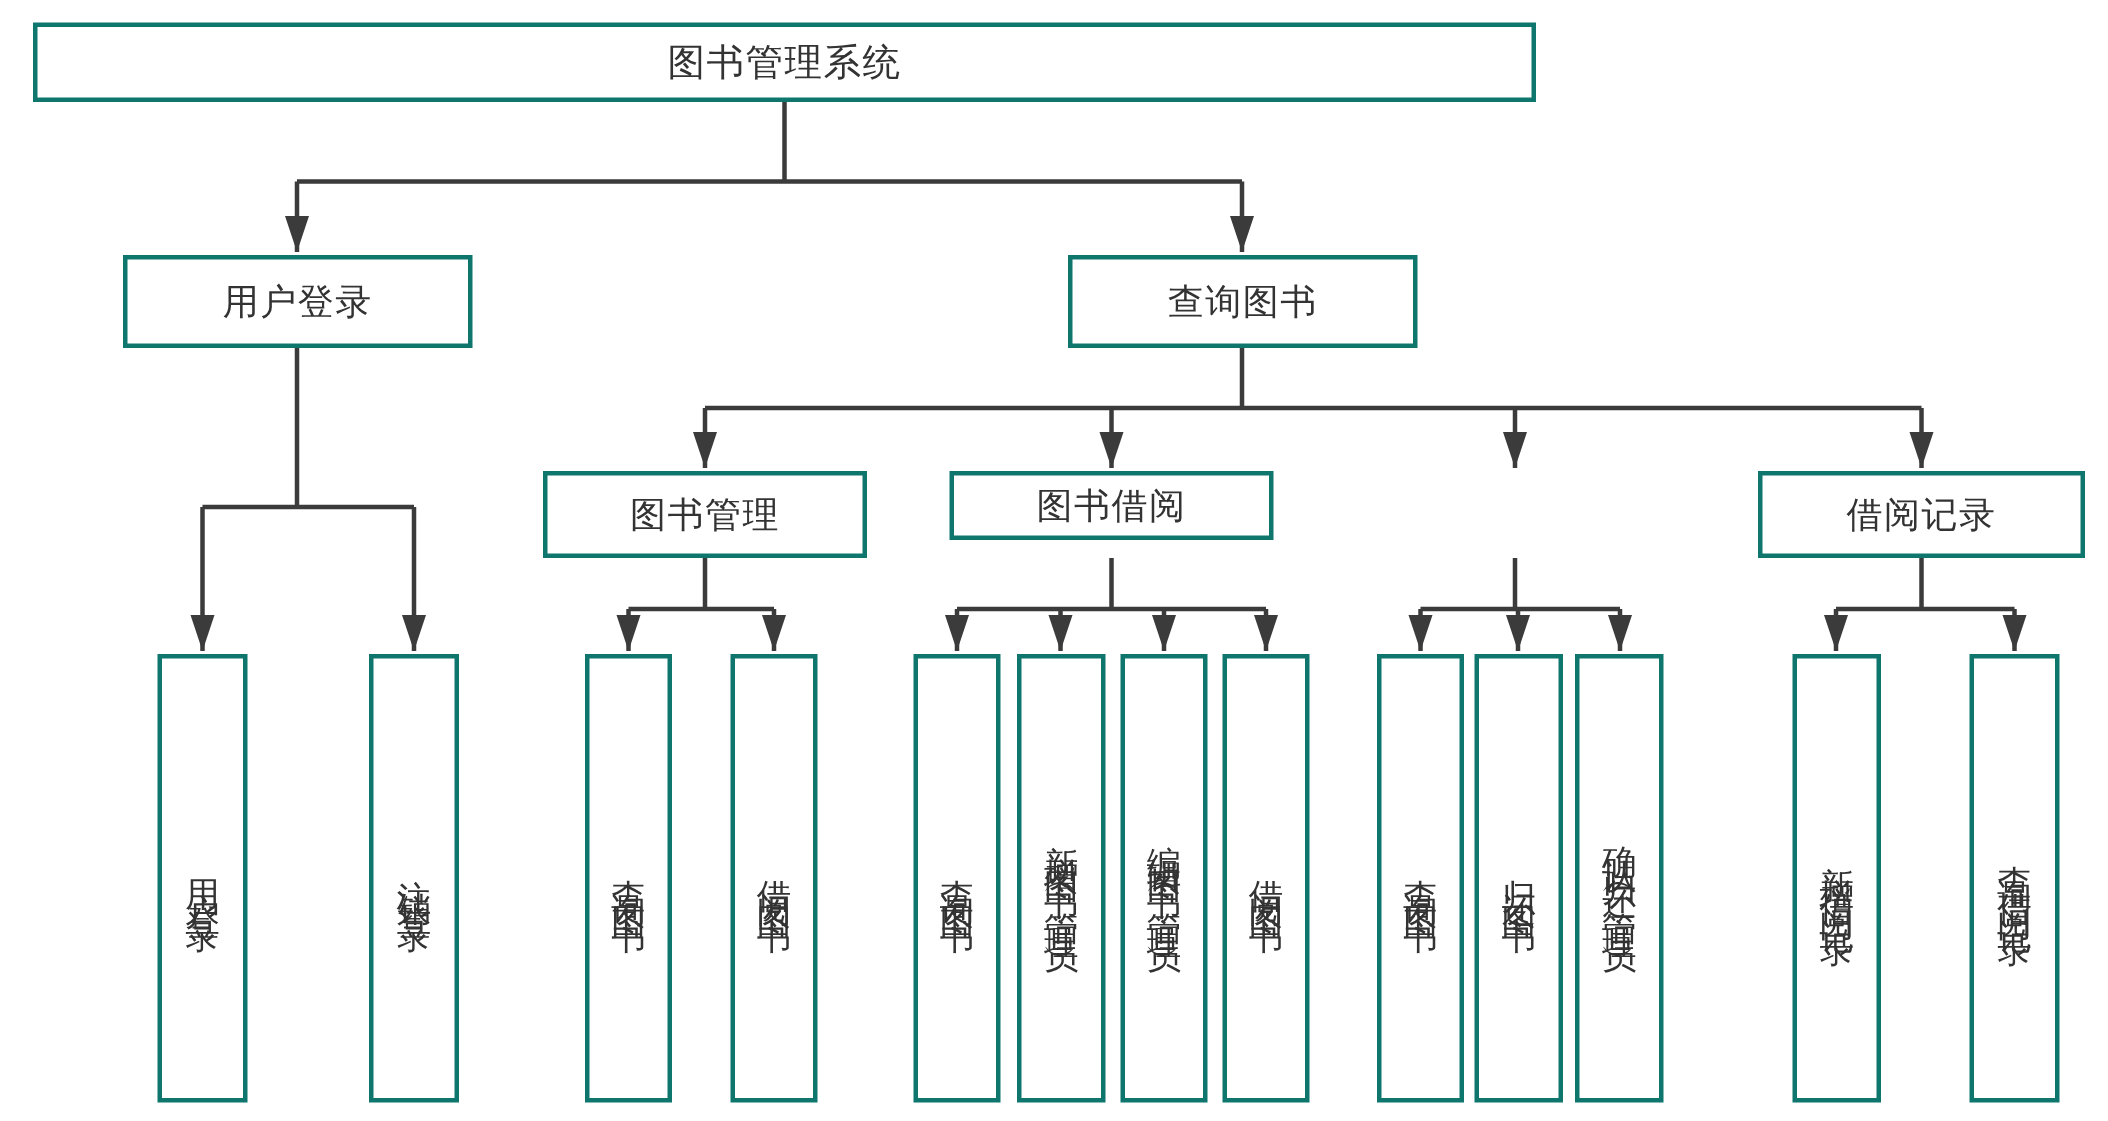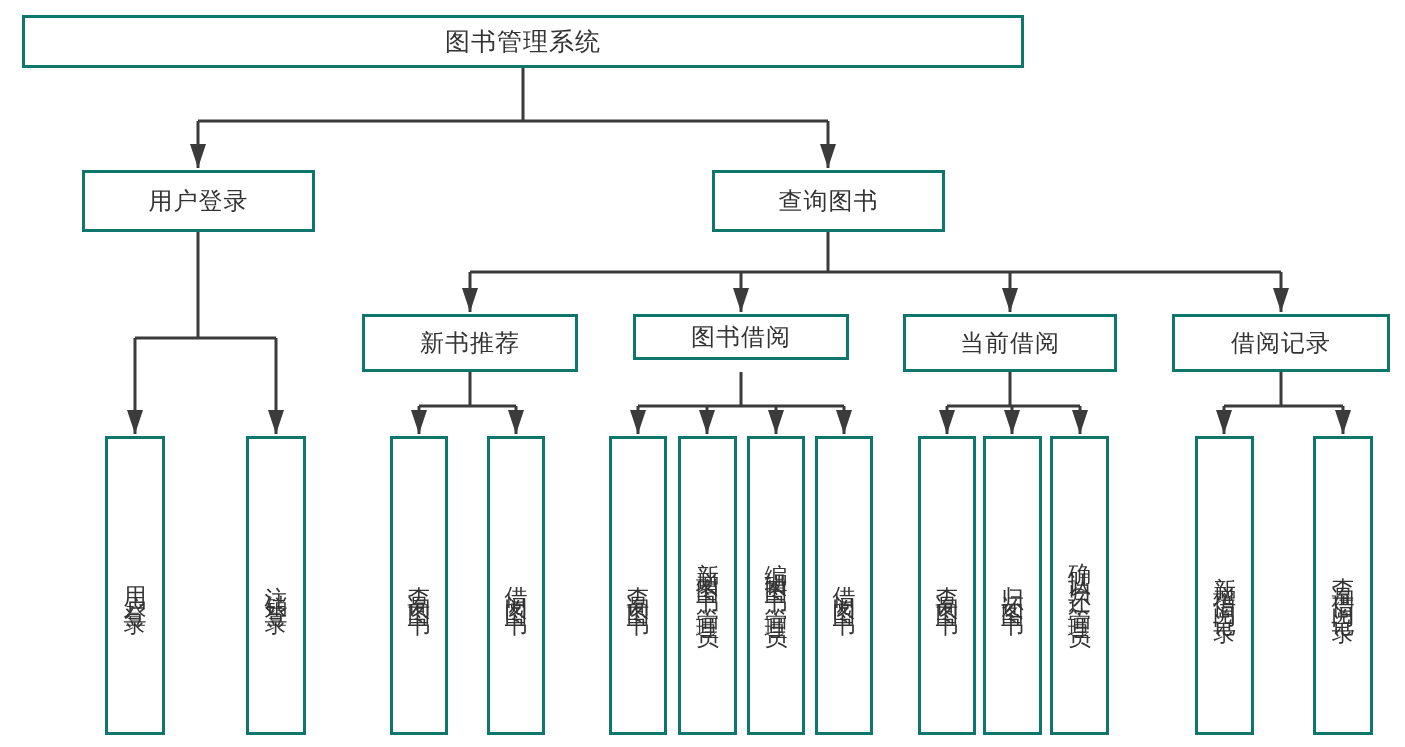--- a/index.html
+++ b/index.html
@@ -67,23 +67,22 @@
     <line x1="1080" y1="406" x2="1080" y2="434" stroke="#3b3b3b" stroke-width="3" marker-end="url(#arr)"></line>
     <line x1="1224" y1="406" x2="1224" y2="434" stroke="#3b3b3b" stroke-width="3" marker-end="url(#arr)"></line>
     <line x1="1343" y1="406" x2="1343" y2="434" stroke="#3b3b3b" stroke-width="3" marker-end="url(#arr)"></line>
   </svg>
 
   <div class="box h-box title-box" style="left:22px;top:15px;width:1002px;height:53px;">图书管理系统</div>
 
   <div class="box h-box" style="left:82px;top:170px;width:233px;height:62px;">用户登录</div>
   <div class="box h-box" style="left:712px;top:170px;width:233px;height:62px;">查询图书</div>
 
-  <div class="box h-box" style="left:362px;top:314px;width:216px;height:58px;">新书推荐</div>
+  <div class="box h-box" style="left:362px;top:314px;width:216px;height:58px;">图书管理</div>
   <div class="box h-box" style="left:633px;top:314px;width:216px;height:46px;">图书借阅</div>
-  <div class="box h-box" style="left:903px;top:314px;width:214px;height:58px;">当前借阅</div>
   <div class="box h-box" style="left:1172px;top:314px;width:218px;height:58px;">借阅记录</div>
 
   <div class="box v-box" style="left:105px;top:436px;width:60px;height:299px;">
     <span>用户登录</span>
   </div>
   <div class="box v-box" style="left:246px;top:436px;width:60px;height:299px;">
     <span>注销登录</span>
   </div>
 
   <div class="box v-box" style="left:390px;top:436px;width:58px;height:299px;">

